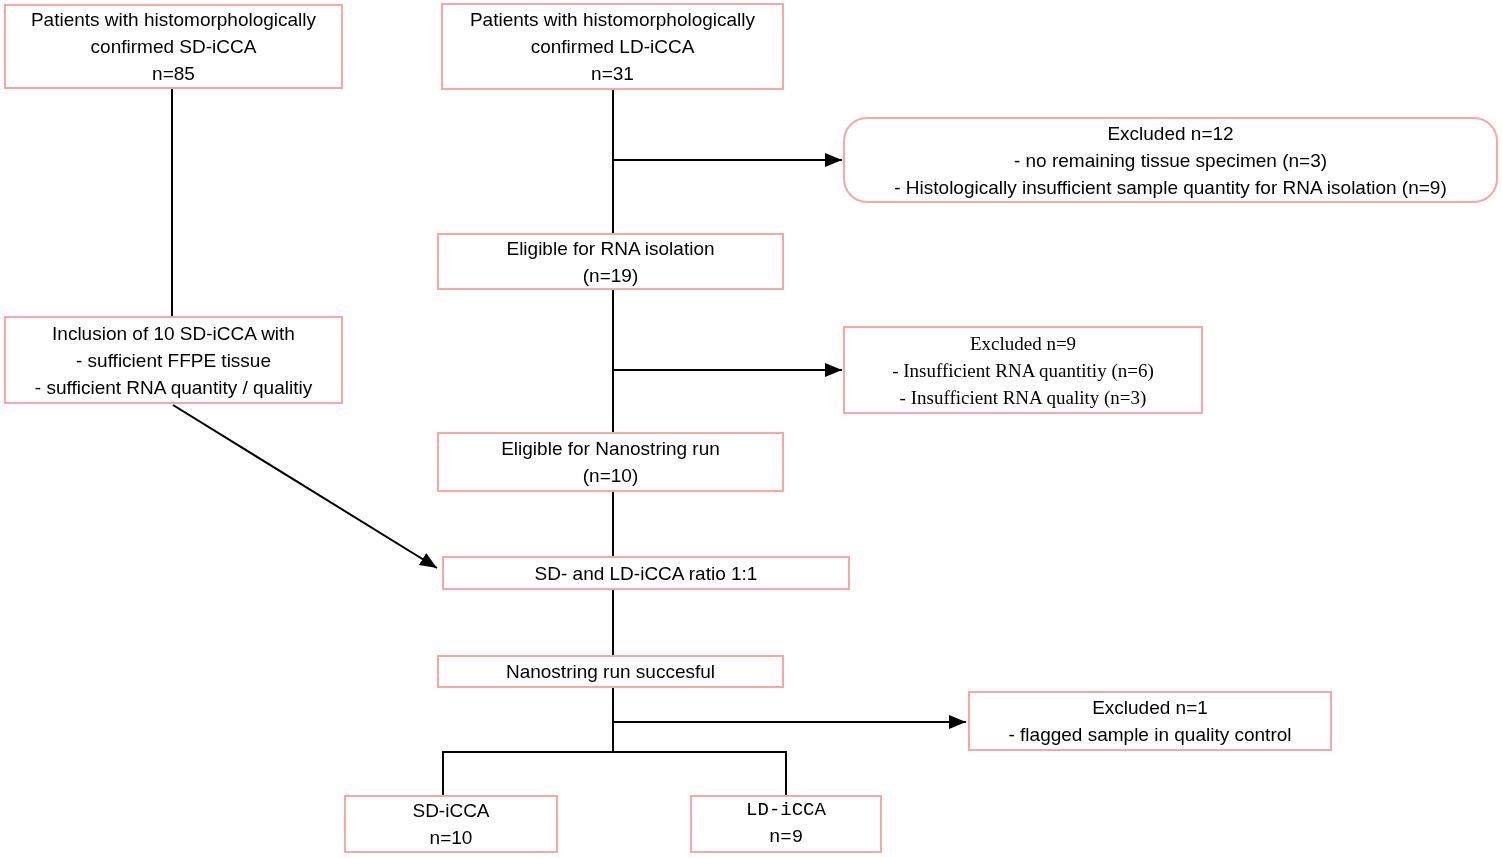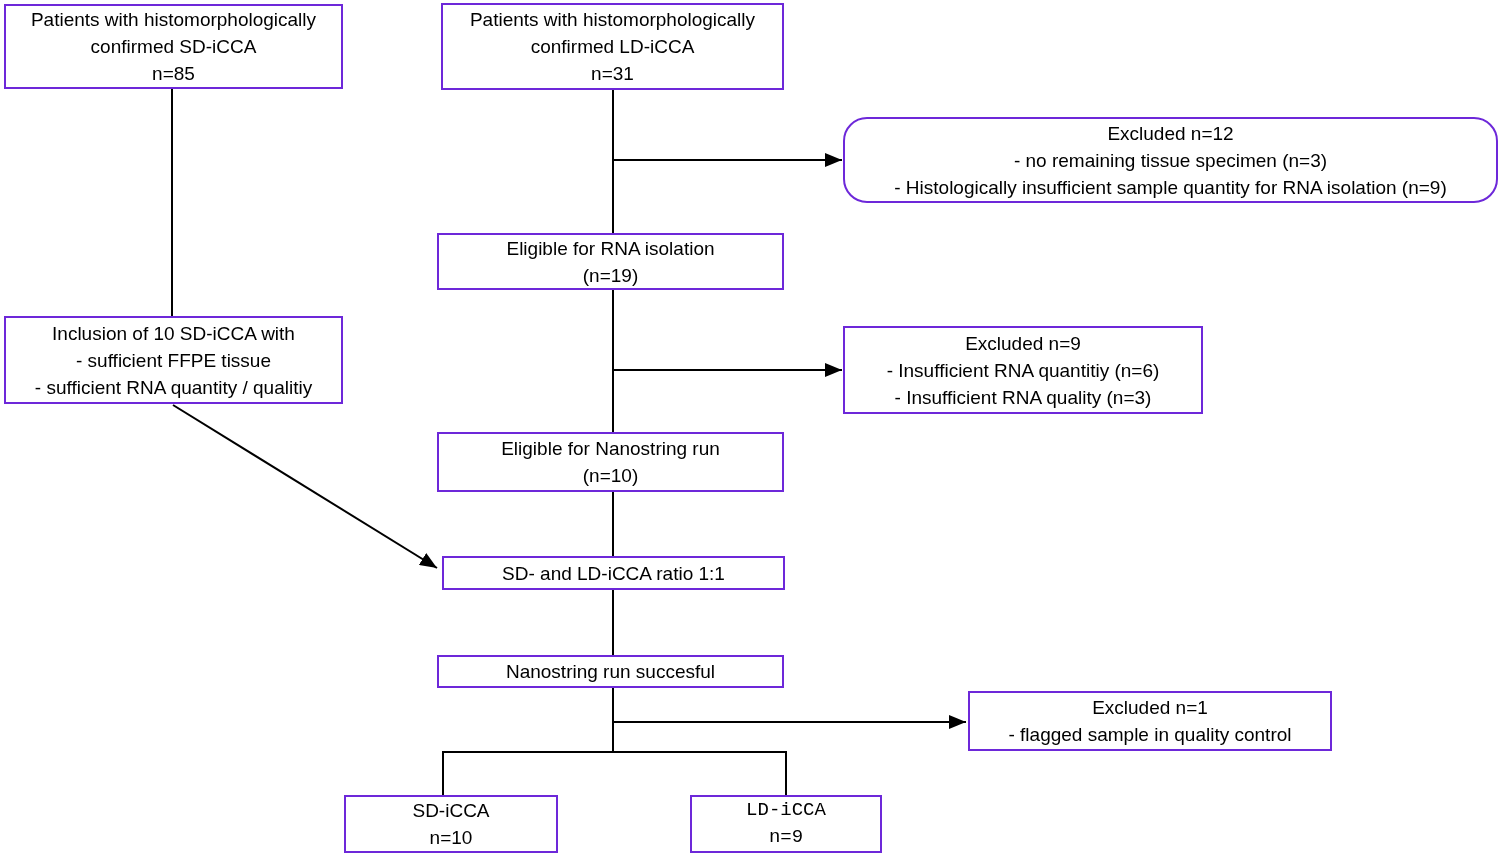--- a/index.html
+++ b/index.html
@@ -8,41 +8,41 @@
     width: 1502px;
     height: 858px;
     background: #ffffff;
     font-family: "Liberation Sans", sans-serif;
     color: #000000;
   }
   svg.wires { position: absolute; left: 0; top: 0; z-index: 0; }
   .box {
     position: absolute;
     box-sizing: border-box;
-    border: 2px solid #6d28d9;
+    border: 2px solid #fca5a5;
     background: #ffffff;
     display: flex;
     flex-direction: column;
     align-items: center;
     justify-content: center;
     text-align: center;
     font-size: 19px;
     line-height: 27px;
     z-index: 1;
   }
   .box .line { white-space: nowrap; }
   
   #b-sd-patients   { left: 4px;   top: 4px;   width: 339px; height: 85px; }
   #b-ld-patients   { left: 441px; top: 3px;   width: 343px; height: 87px; }
   #b-excluded-12   { left: 843px; top: 117px; width: 655px; height: 86px; border-radius: 24px; }
   #b-eligible-rna  { left: 437px; top: 233px; width: 347px; height: 57px; }
   #b-inclusion     { left: 4px;   top: 316px; width: 339px; height: 88px; }
-  #b-excluded-9    { left: 843px; top: 326px; width: 360px; height: 88px; }
+  #b-excluded-9    { left: 843px; top: 326px; width: 360px; height: 88px; font-family: Liberation Serif, serif; }
   #b-eligible-nano { left: 437px; top: 432px; width: 347px; height: 60px; }
-  #b-ratio         { left: 442px; top: 556px; width: 343px; height: 34px; text-align: right; }
+  #b-ratio         { left: 442px; top: 556px; width: 408px; height: 34px; text-align: right; }
   #b-nano-success  { left: 437px; top: 655px; width: 347px; height: 33px; }
   #b-excluded-1    { left: 968px; top: 691px; width: 364px; height: 60px; }
   #b-sd-final      { left: 344px; top: 795px; width: 214px; height: 58px; }
   #b-ld-final      { left: 690px; top: 795px; width: 192px; height: 58px; font-family: Liberation Mono, monospace; }
 </style>
 </head>
 <body>
 
 <div class="canvas">
 

